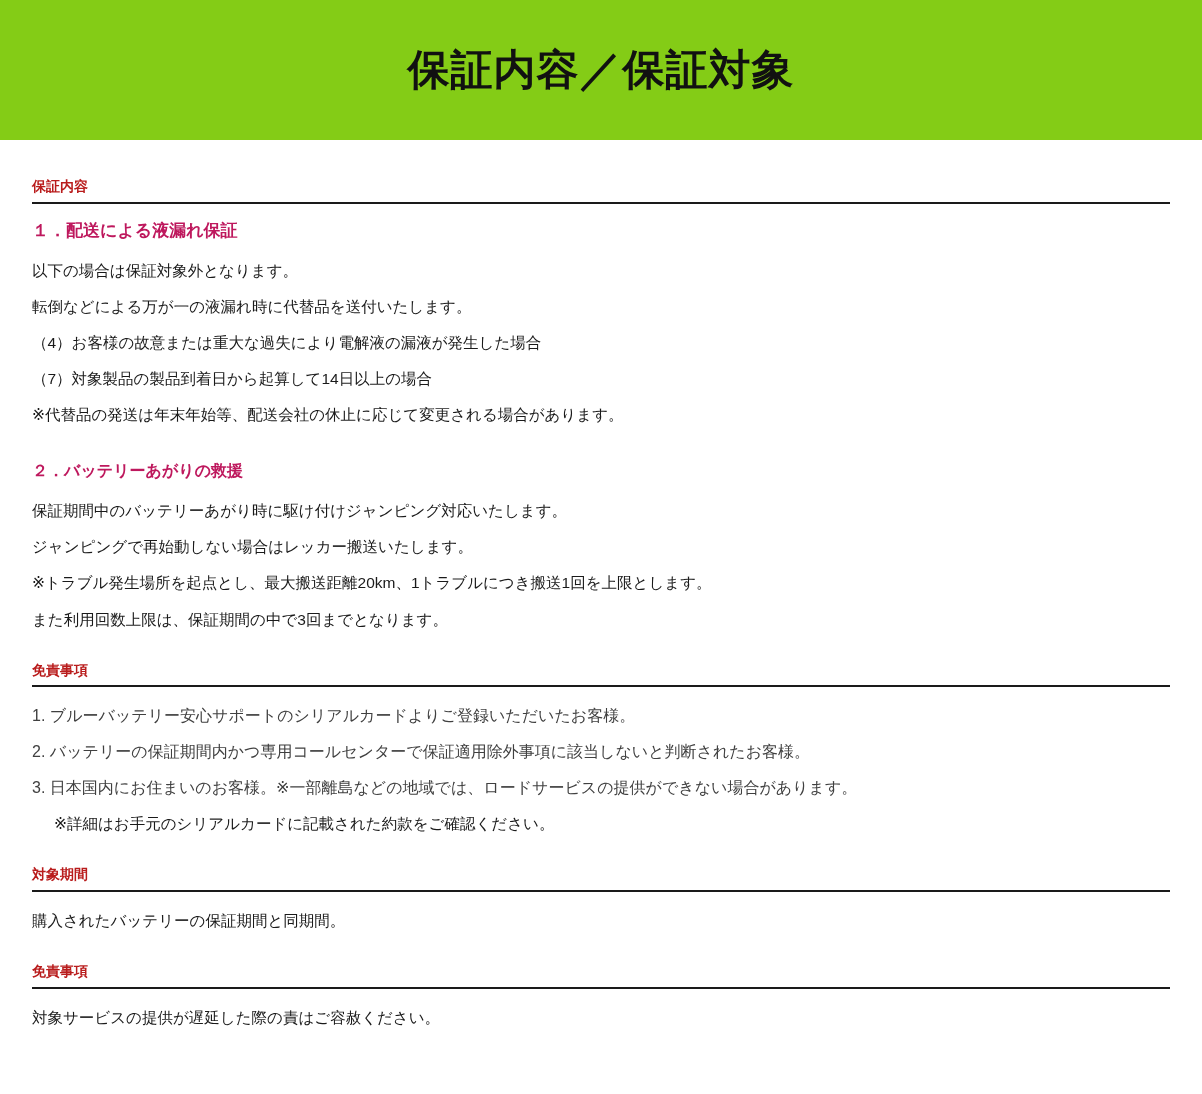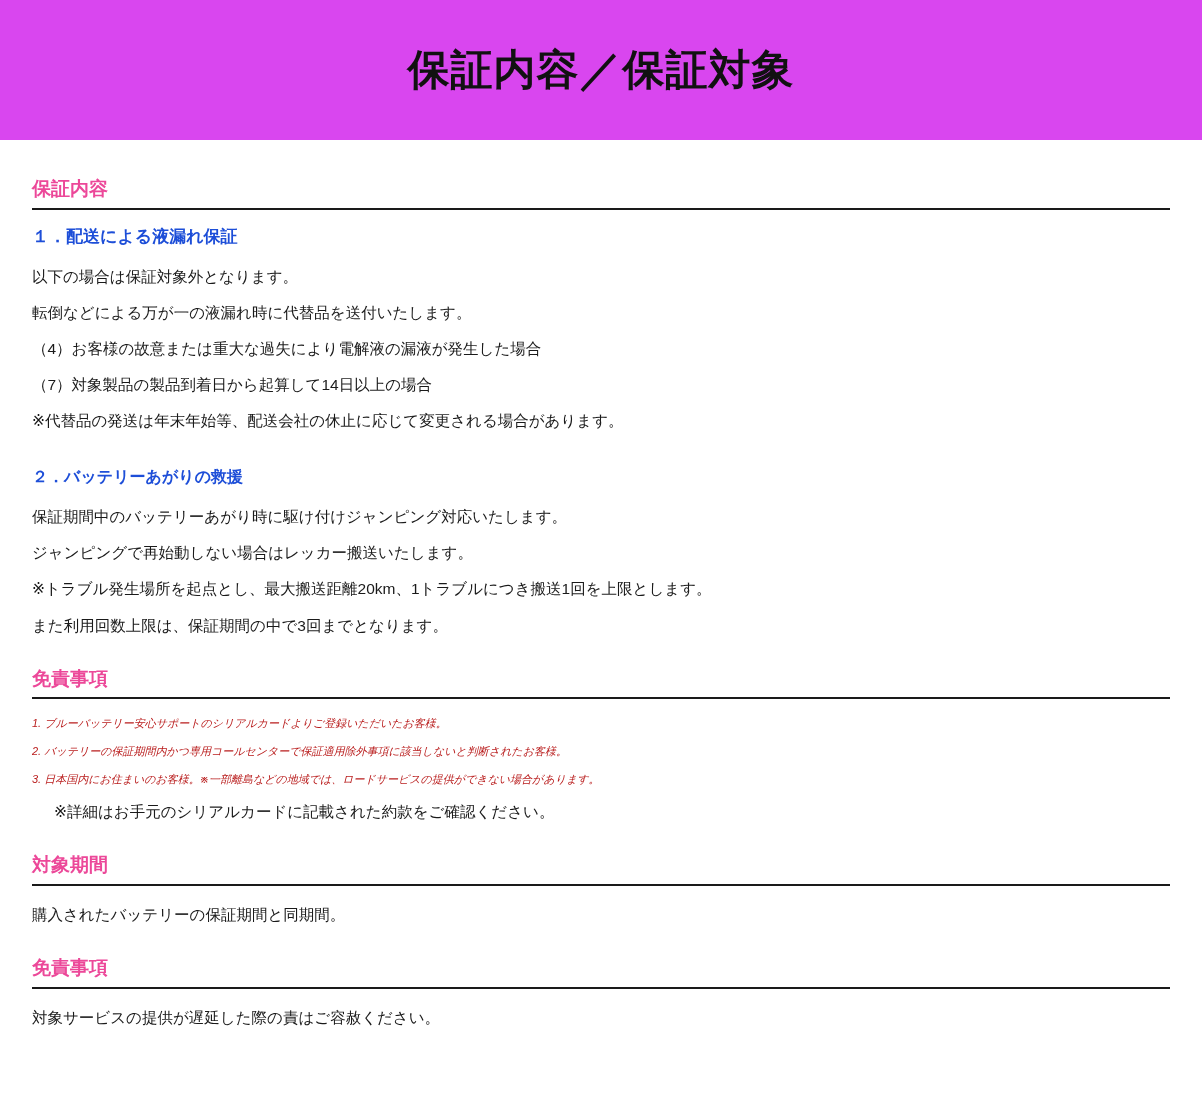--- a/index.html
+++ b/index.html
@@ -15,21 +15,21 @@
     color: #1a1a1a;
     -webkit-font-smoothing: antialiased;
   }
   .page {
     width: 1202px;
     position: relative;
   }
 
   
   .header-band {
-    background: #d946ef;
+    background: #84cc16;
     height: 140px;
     display: flex;
     align-items: center;
     justify-content: center;
   }
   .header-title {
     font-size: 42px;
     font-weight: 700;
     letter-spacing: 1px;
     color: #111111;
@@ -41,37 +41,37 @@
   
   .content {
     padding: 0 32px 0 32px;
   }
 
   .section {
     margin: 0;
   }
 
   .section-heading {
-    font-size: 19px;
+    font-size: 14px;
     font-weight: 700;
-    color: #ec4899;
+    color: #b91c1c;
     margin: 0 0 7px 0;
     line-height: 1.2;
   }
   .rule {
     border: 0;
     border-top: 2px solid #1a1a1a;
     margin: 0 0 16px 0;
     height: 0;
   }
 
   .sub-heading {
     font-size: 17px;
     font-weight: 700;
-    color: #1d4ed8;
+    color: #be185d;
     margin: 0 0 16px 0;
     line-height: 1.3;
   }
   .sub-heading.large {
     font-size: 16px;
     margin-top: 4px;
   }
 
   .para {
     font-size: 15.5px;
@@ -86,25 +86,24 @@
 
   .gap-lg { height: 38px; }
   .gap-md { height: 30px; }
 
   .list {
     margin: 0;
     padding: 0;
     list-style: none;
   }
   .list li {
-    font-size: 11px;
+    font-size: 16px;
     line-height: 1.62;
-    color: #b91c1c;
+    color: #404040;
     margin: 0 0 10px 0;
-    font-style: italic;
   }
 
   .bottom-space { height: 46px; }
 </style>
 </head>
 <body>
 
 <div class="page">
 
   <div class="header-band">

